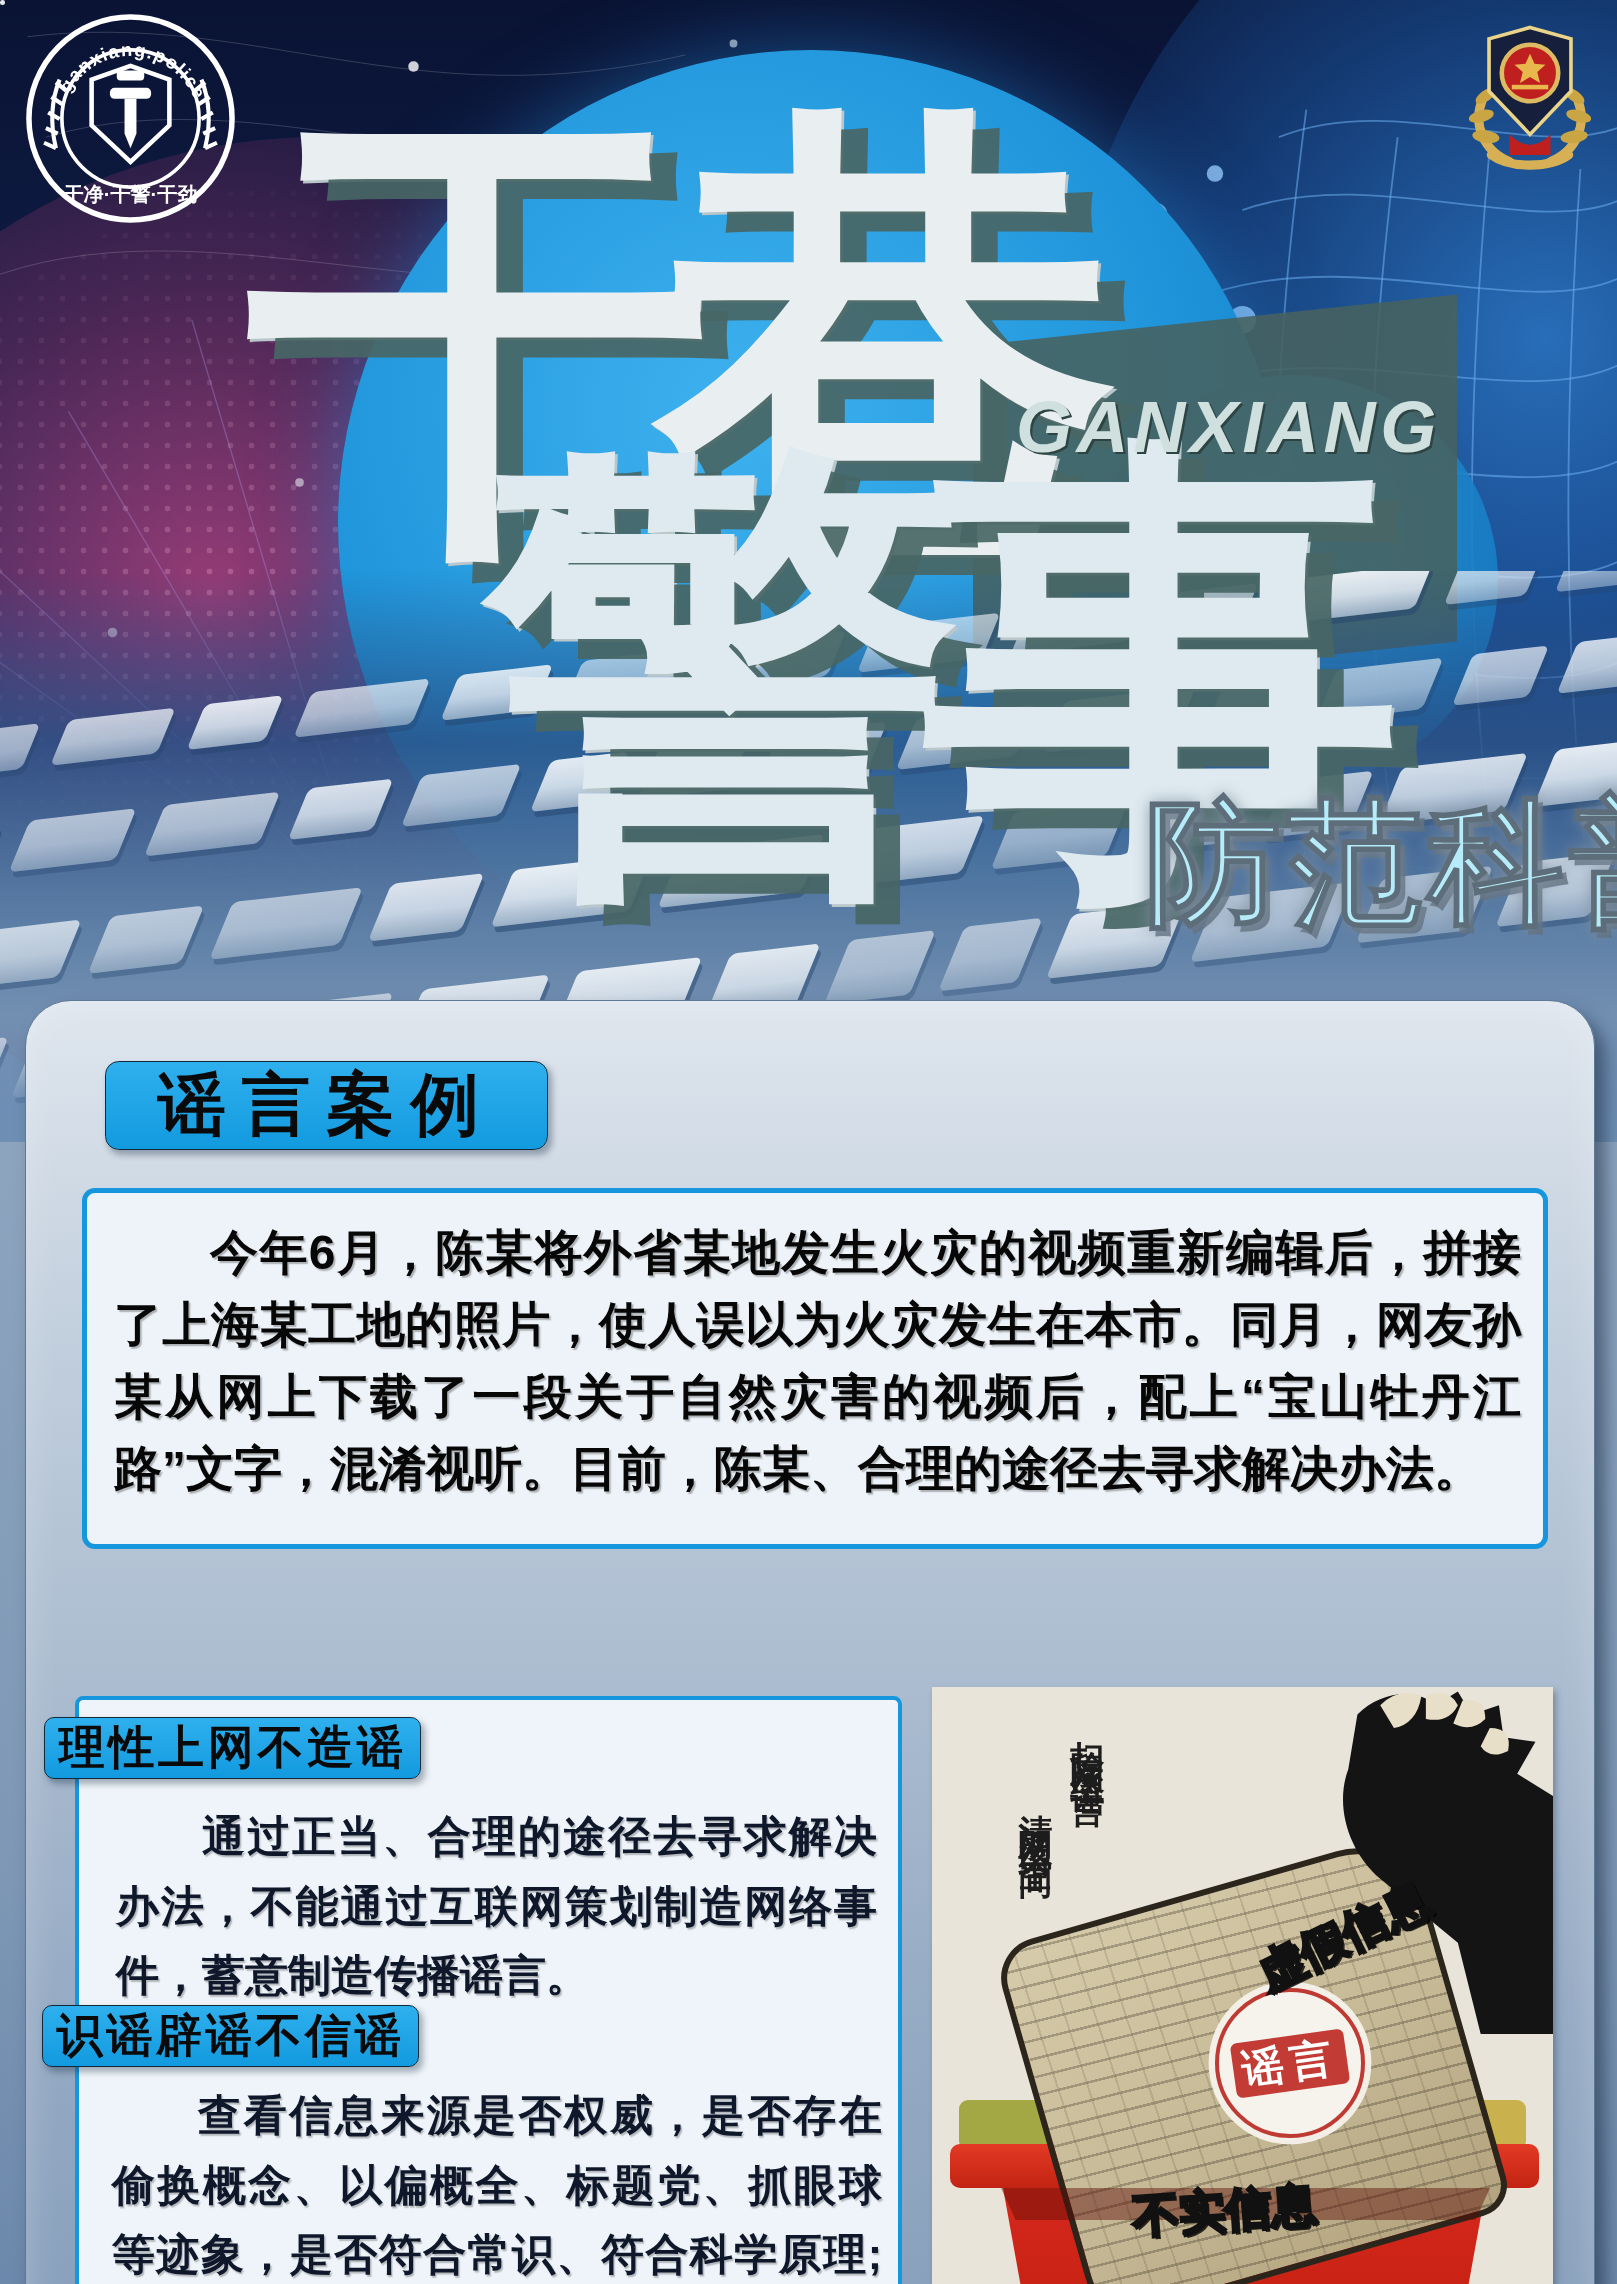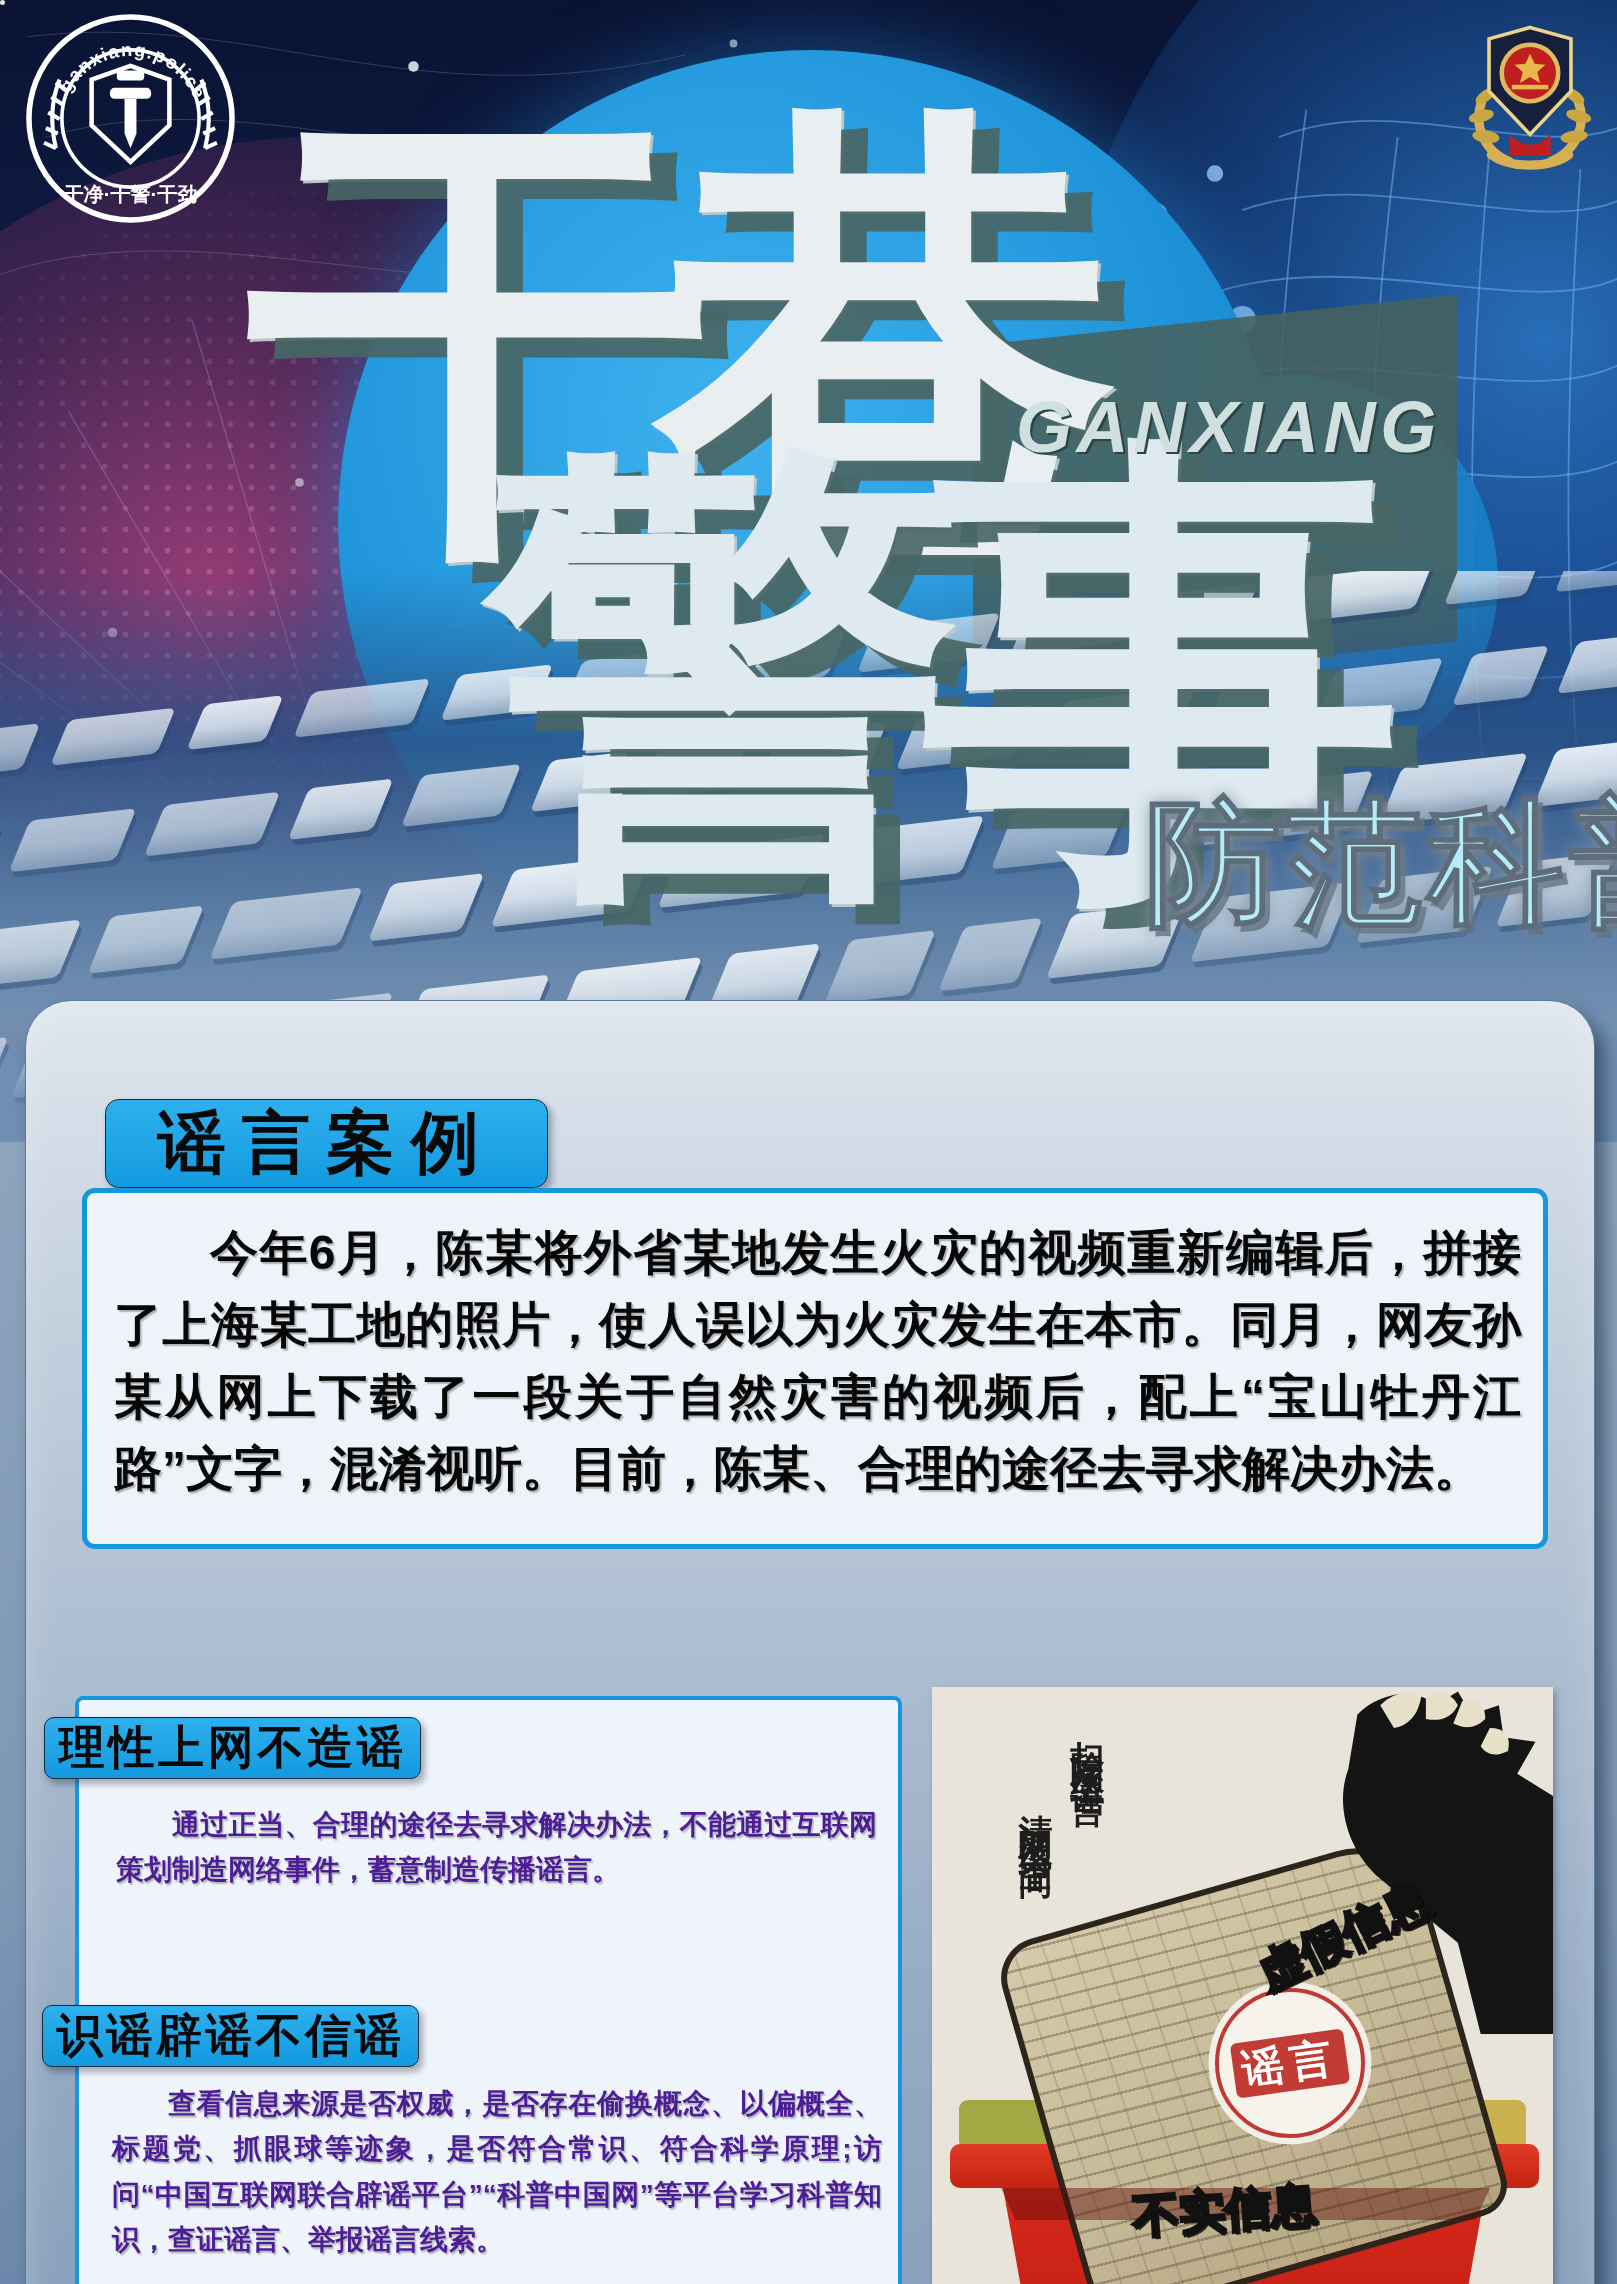--- a/index.html
+++ b/index.html
@@ -59,33 +59,33 @@
   
   #body-bg{left:0;top:868px;width:1618px;height:2246px;z-index:0;
     background:linear-gradient(180deg,#93a9c2 0%,#7d97b5 45%,#5a77a0 82%,#3c5a7c 96%,#38547a 100%);}
   #main-panel{left:25px;top:1000px;width:1568px;height:2084px;border-radius:46px;z-index:2;
     background:linear-gradient(180deg,#dfe6ee 0%,#c2cfdd 16%,#96abc4 48%,#7e98b6 75%,#7590b0 100%);
     border:1.8px solid #5d7996;box-shadow:10px 12px 17.4px rgba(18,33,54,.5), inset 0 0 37px rgba(255,255,255,.25);}
   .blue-tag{position:absolute;z-index:3;background:linear-gradient(180deg,#2fb0ee 0%,#129adf 100%);
     border:1.8px solid #11293d;border-radius:13.7px;color:#0a0a0a;font-weight:bold;
     display:flex;align-items:center;justify-content:center;white-space:nowrap;
     font-family:"Liberation Serif","DejaVu Serif",serif;box-shadow:3.7px 4.6px 6.4px rgba(20,40,60,.35);}
-  #tag-case{left:105px;top:1061px;width:441px;height:87px;font-size:68px;letter-spacing:16.4px;margin-top:38px;}
+  #tag-case{left:105px;top:1061px;width:441px;height:87px;font-size:68px;letter-spacing:16.4px;}
   #case-panel{left:82px;top:1188px;width:1466px;height:361px;z-index:3;background:#edf3f8;
     border:5.5px solid #1696dd;border-radius:12.8px;box-sizing:border-box;}
   #case-text{left:114px;top:1217px;width:1407px;z-index:4;font-size:48px;line-height:1.5;
     font-weight:bold;color:#070707;text-indent:2em;text-align:justify;
     text-shadow:1.8px 2.3px 1.4px rgba(0,0,0,.28);}
   #tag-guide{left:113px;top:1576px;width:644px;height:98px;font-size:69px;letter-spacing:8.2px;}
   #sec-panel{left:75px;top:1696px;width:827px;height:1086px;z-index:3;background:#eef4f9;
     border:4.6px solid #1696dd;border-radius:8.2px;box-sizing:border-box;}
   .sec-tag{height:60px;font-size:46px;letter-spacing:3.7px;border-radius:10px;border-width:1.4px;padding:0 13.7px;}
   #tag-s1{left:44px;top:1717px;}
   #tag-s2{left:42px;top:2005px;}
-  .sec-body{position:absolute;z-index:4;font-size:28px;line-height:1.62;font-weight:bold;color:#4c1d95;
+  .sec-body{position:absolute;z-index:4;font-size:43px;line-height:1.62;font-weight:bold;color:#0f172a;
     text-indent:2em;text-align:justify;text-shadow:1.4px 1.8px 1.4px rgba(0,0,0,.25);}
   #body-s1{left:116px;top:1802px;width:761px;}
   #body-s2{left:112px;top:2081px;width:770px;}
 
   
   #illu1{left:932px;top:1687px;width:621px;height:670px;z-index:3;background:#e9e4da;
     overflow:hidden;box-shadow:2.7px 3.7px 6.4px rgba(30,45,65,.35);}
   .vslogan{position:absolute;writing-mode:vertical-rl;font-weight:bold;color:#1d1d1d;
     font-size:34px;letter-spacing:10px;z-index:6;}
   #vs1{left:133px;top:26.5px;}

